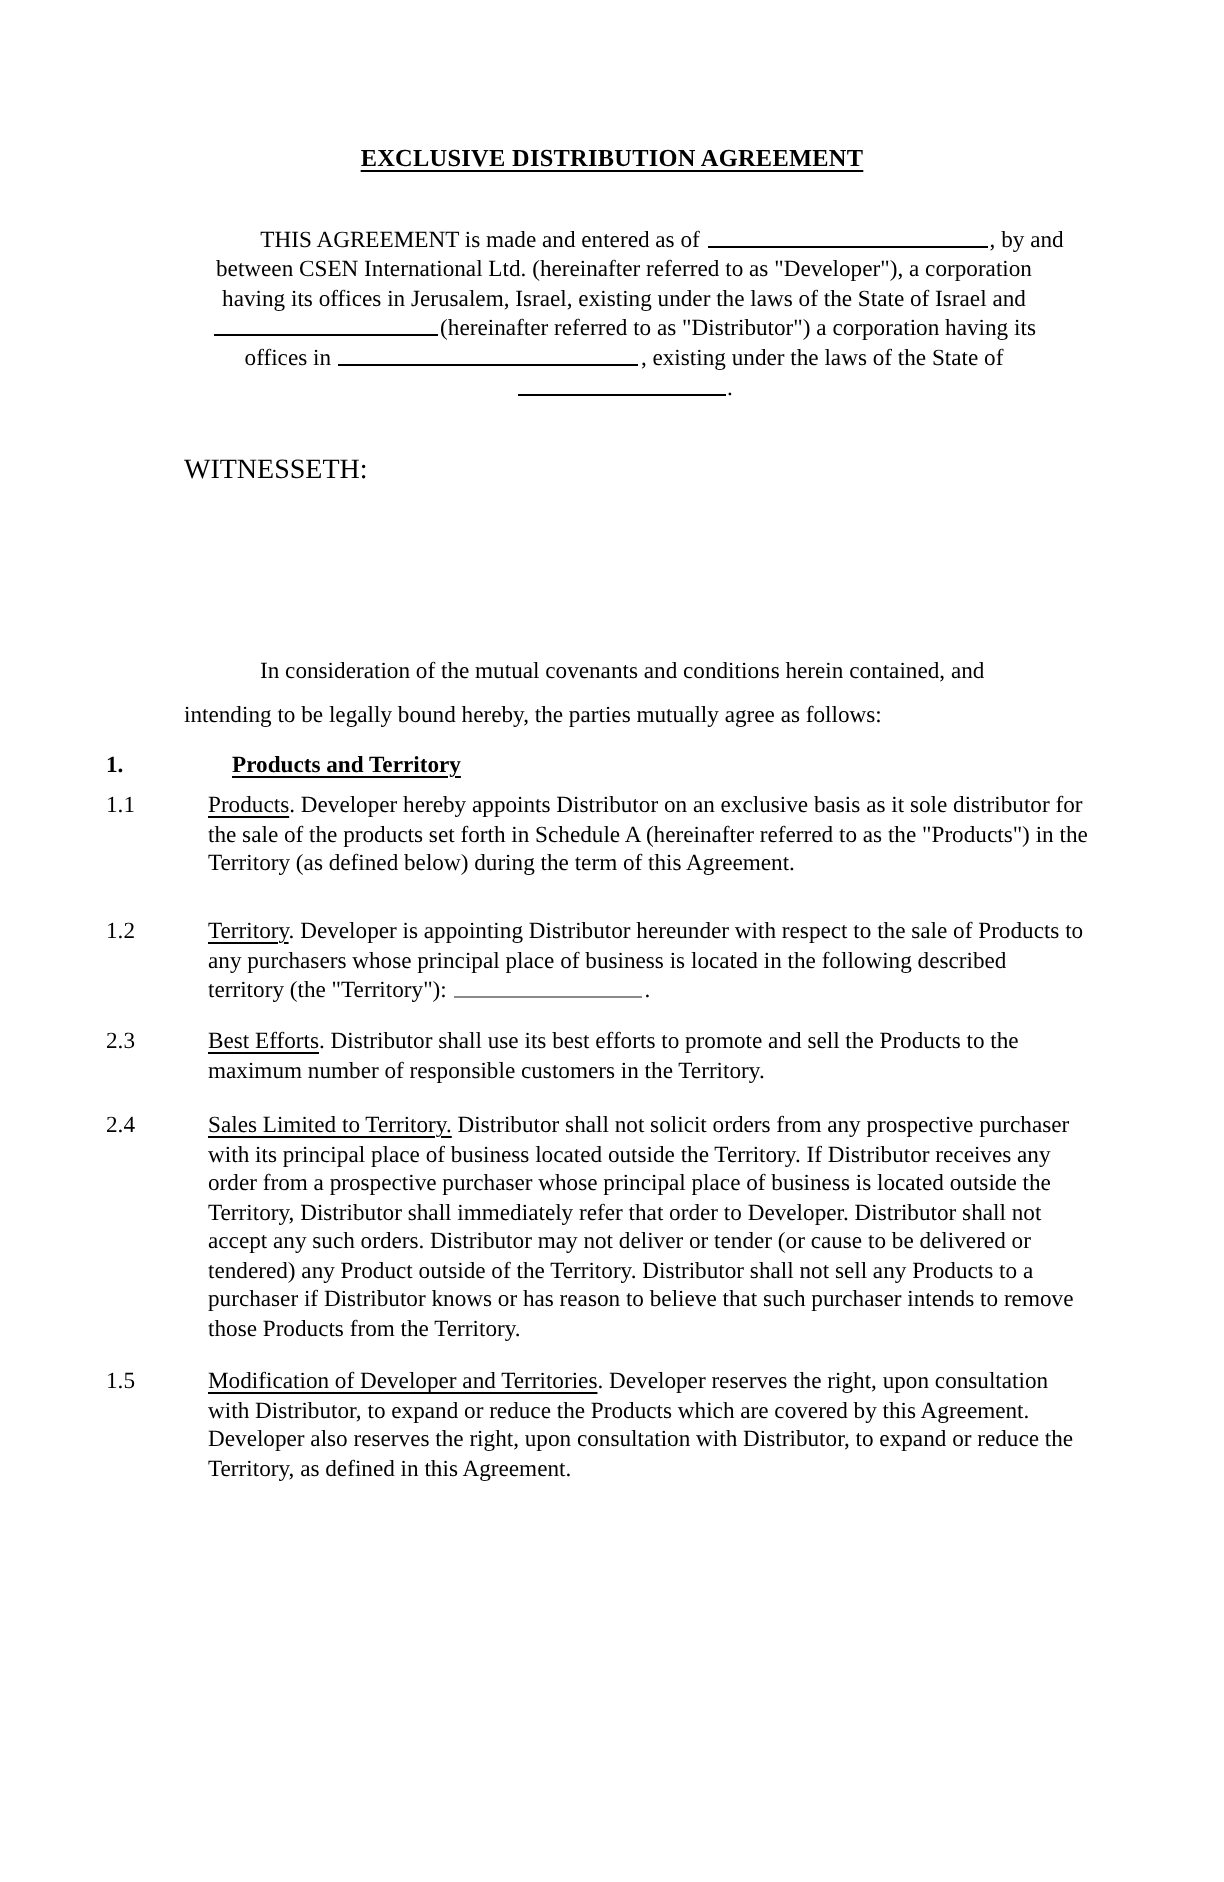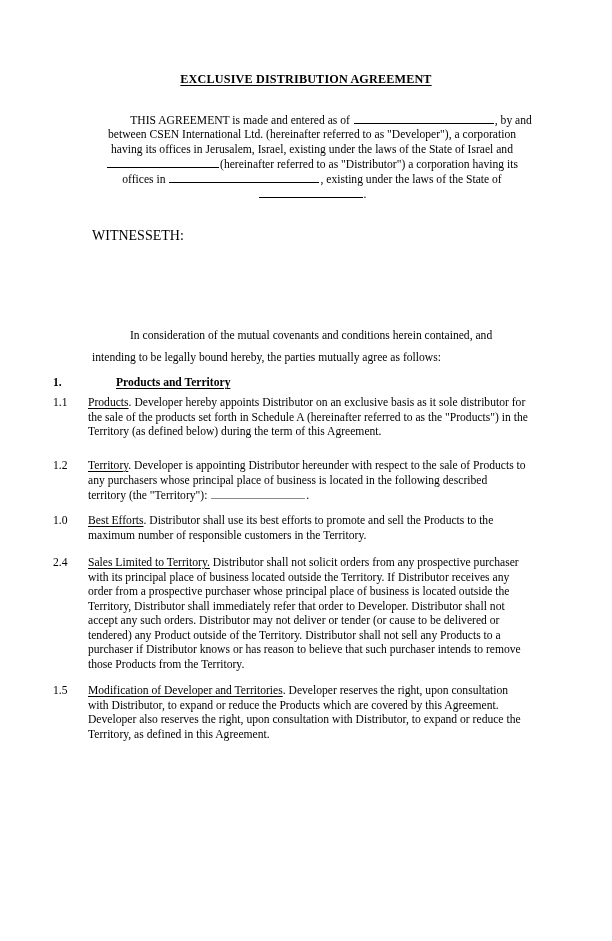--- a/index.html
+++ b/index.html
@@ -92,21 +92,21 @@
     font-size: 11.6px;
     line-height: 14.55px;
   }
   .clause .num {
     position: absolute;
     left: 53px;
     top: 0;
   }
   .clause .body {
     position: absolute;
-    left: 88px;
+    left: 104px;
     width: 440px;
     top: 0;
     text-align: left;
   }
   .clause .lead {
     text-decoration: underline;
     text-underline-offset: 2px;
   }
 
   .blank {
@@ -151,21 +151,21 @@
     <span class="num">1.1</span>
     <span class="body"><span class="lead">Products</span><span>. Developer hereby appoints Distributor on an exclusive basis as it sole distributor for the sale of the products set forth in Schedule A (hereinafter referred to as the "Products") in the Territory (as defined below) during the term of this Agreement.</span></span>
   </div>
 
   <div class="clause" style="top:459px;">
     <span class="num">1.2</span>
     <span class="body"><span class="lead">Territory</span><span>. Developer is appointing Distributor hereunder with respect to the sale of Products to any purchasers whose principal place of business is located in the following described territory (the "Territory"):  </span><span class="blank-faint b-94"></span><span>.</span></span>
   </div>
 
   <div class="clause" style="top:514px;">
-    <span class="num">1.0</span>
+    <span class="num">2.3</span>
     <span class="body"><span class="lead">Best Efforts</span><span>. Distributor shall use its best efforts to promote and sell the Products to the maximum number of responsible customers in the Territory.</span></span>
   </div>
 
   <div class="clause" style="top:556px;">
     <span class="num">2.4</span>
     <span class="body"><span class="lead">Sales Limited to Territory.</span><span>  Distributor shall not solicit orders from any prospective purchaser with its principal place of business located outside the Territory.  If Distributor receives any order from a prospective purchaser whose principal place of business is located outside the Territory, Distributor shall immediately refer that order to Developer.  Distributor shall not accept any such orders.  Distributor may not deliver or tender (or cause to be delivered or tendered) any Product outside of the Territory.  Distributor shall not sell any Products to a purchaser if Distributor knows or has reason to believe that such purchaser intends to remove those Products from the Territory.</span></span>
   </div>
 
   <div class="clause" style="top:684px;">
     <span class="num">1.5</span>

